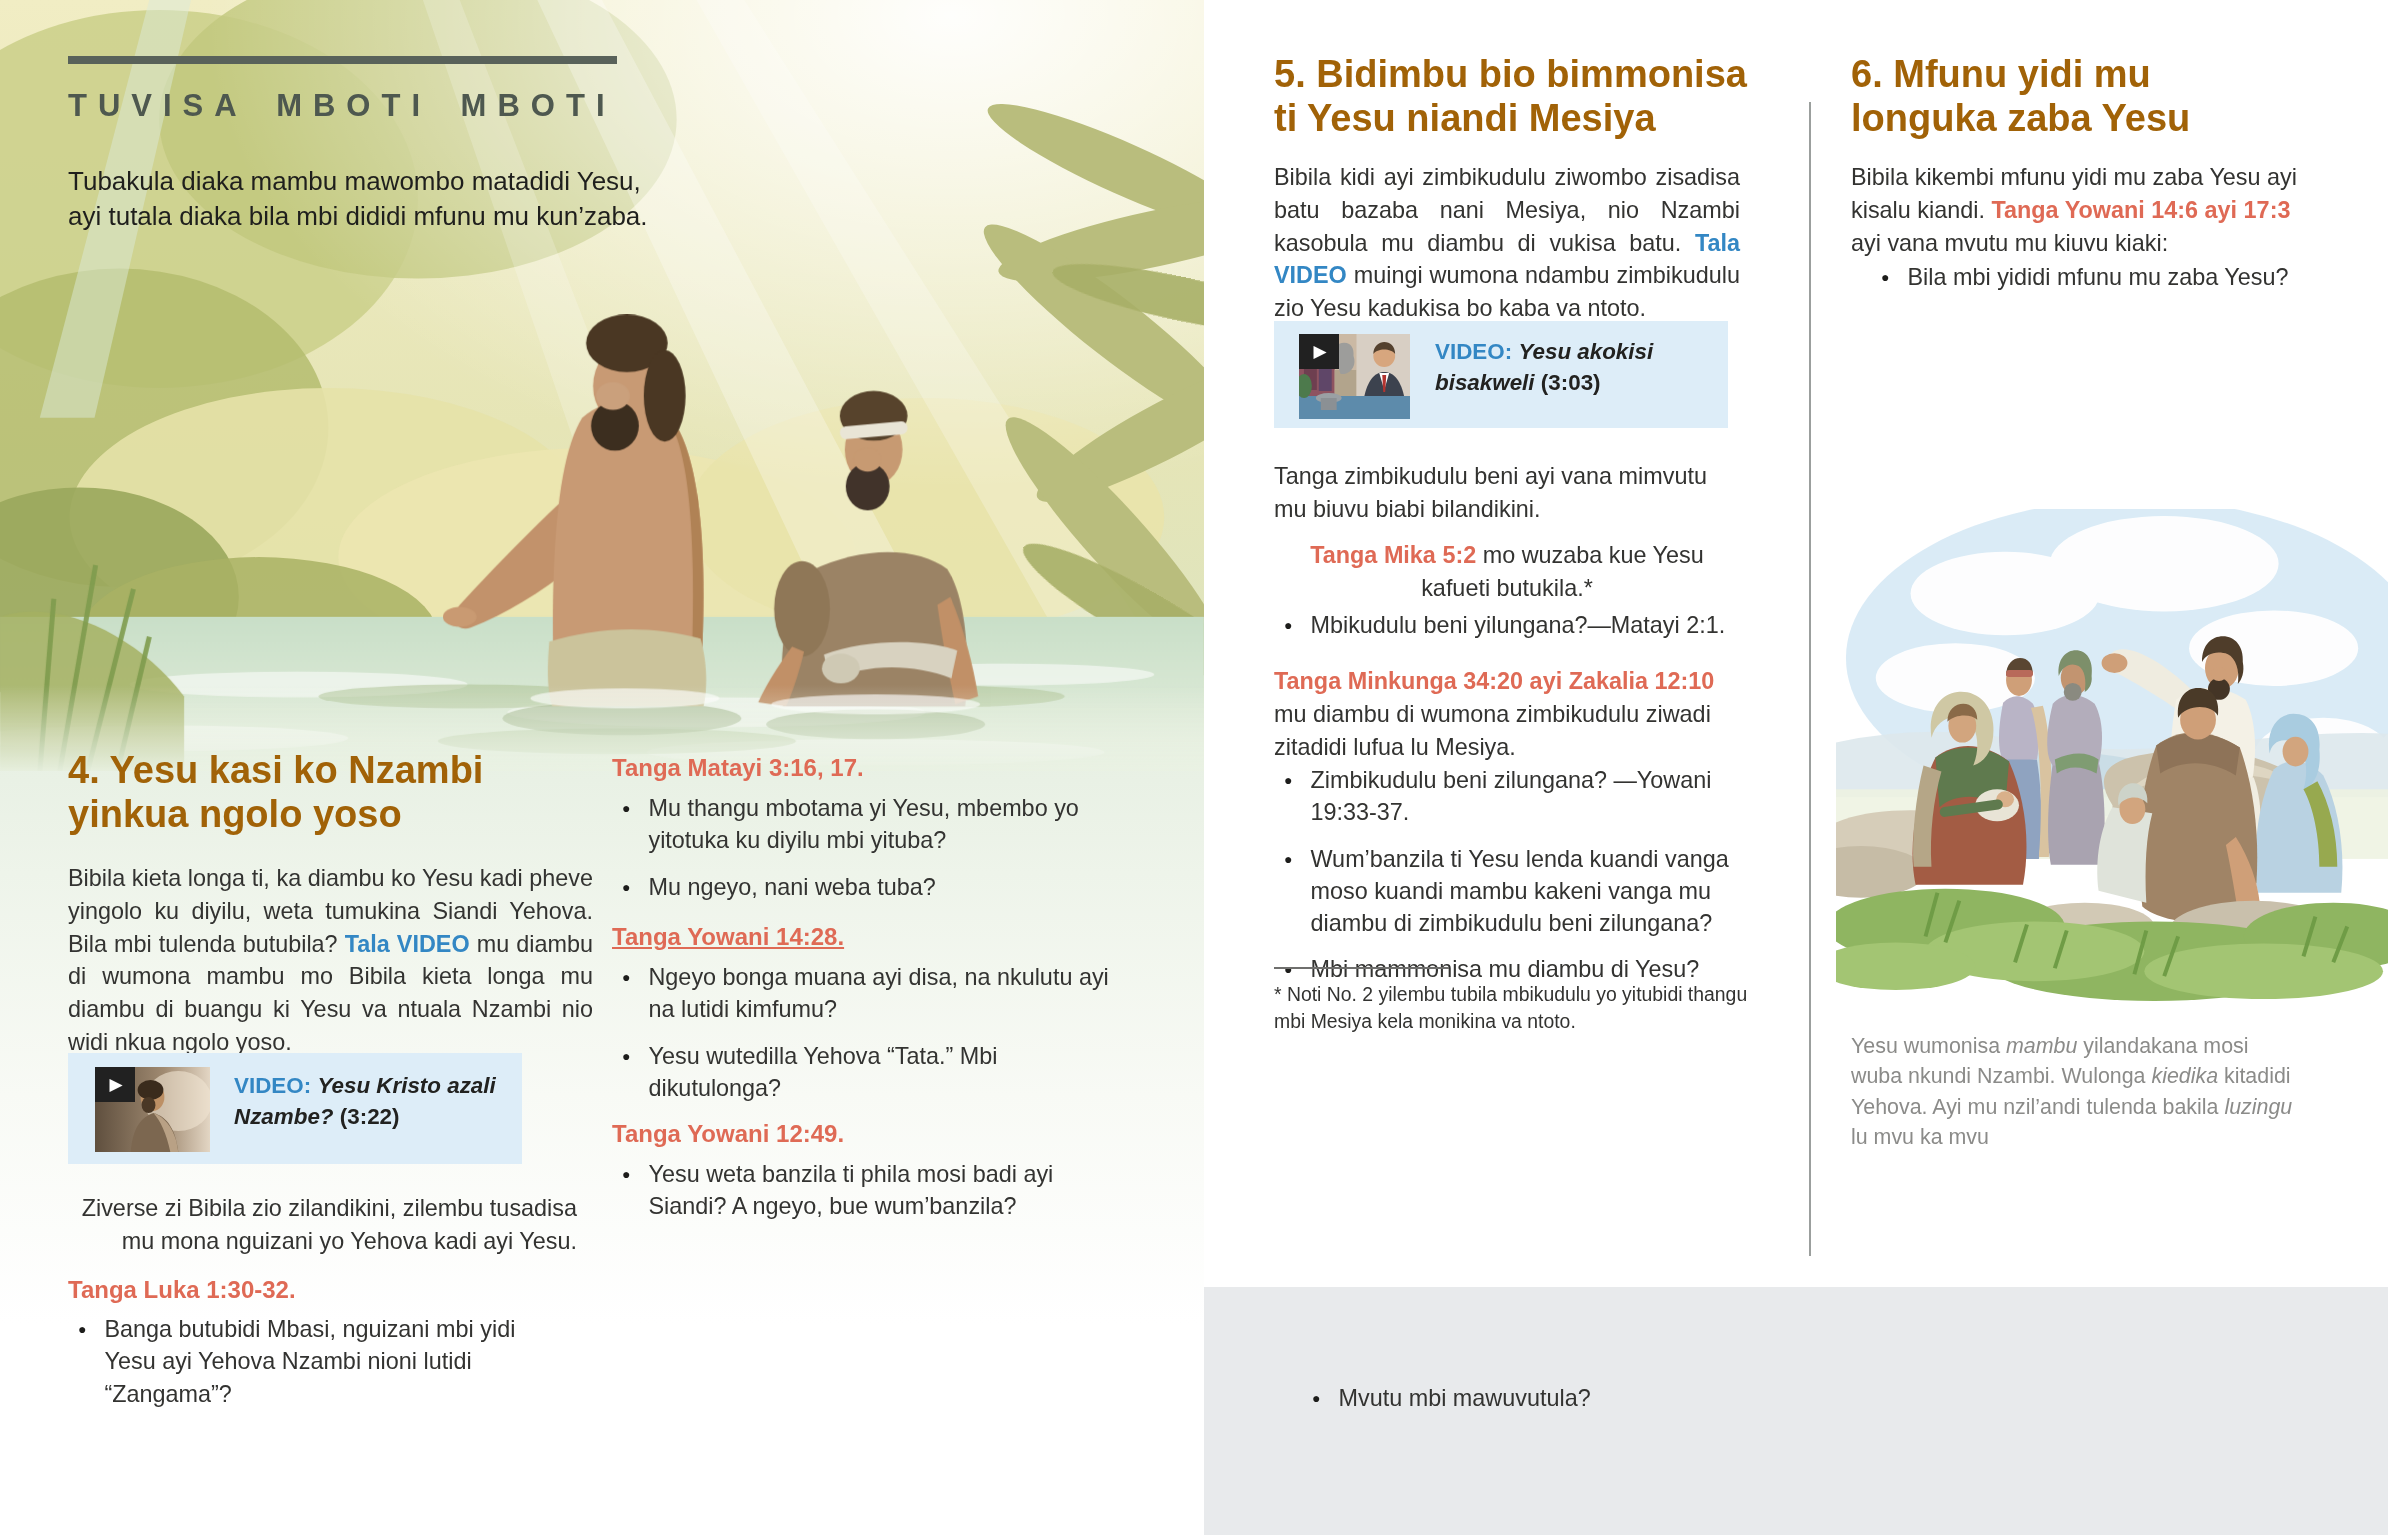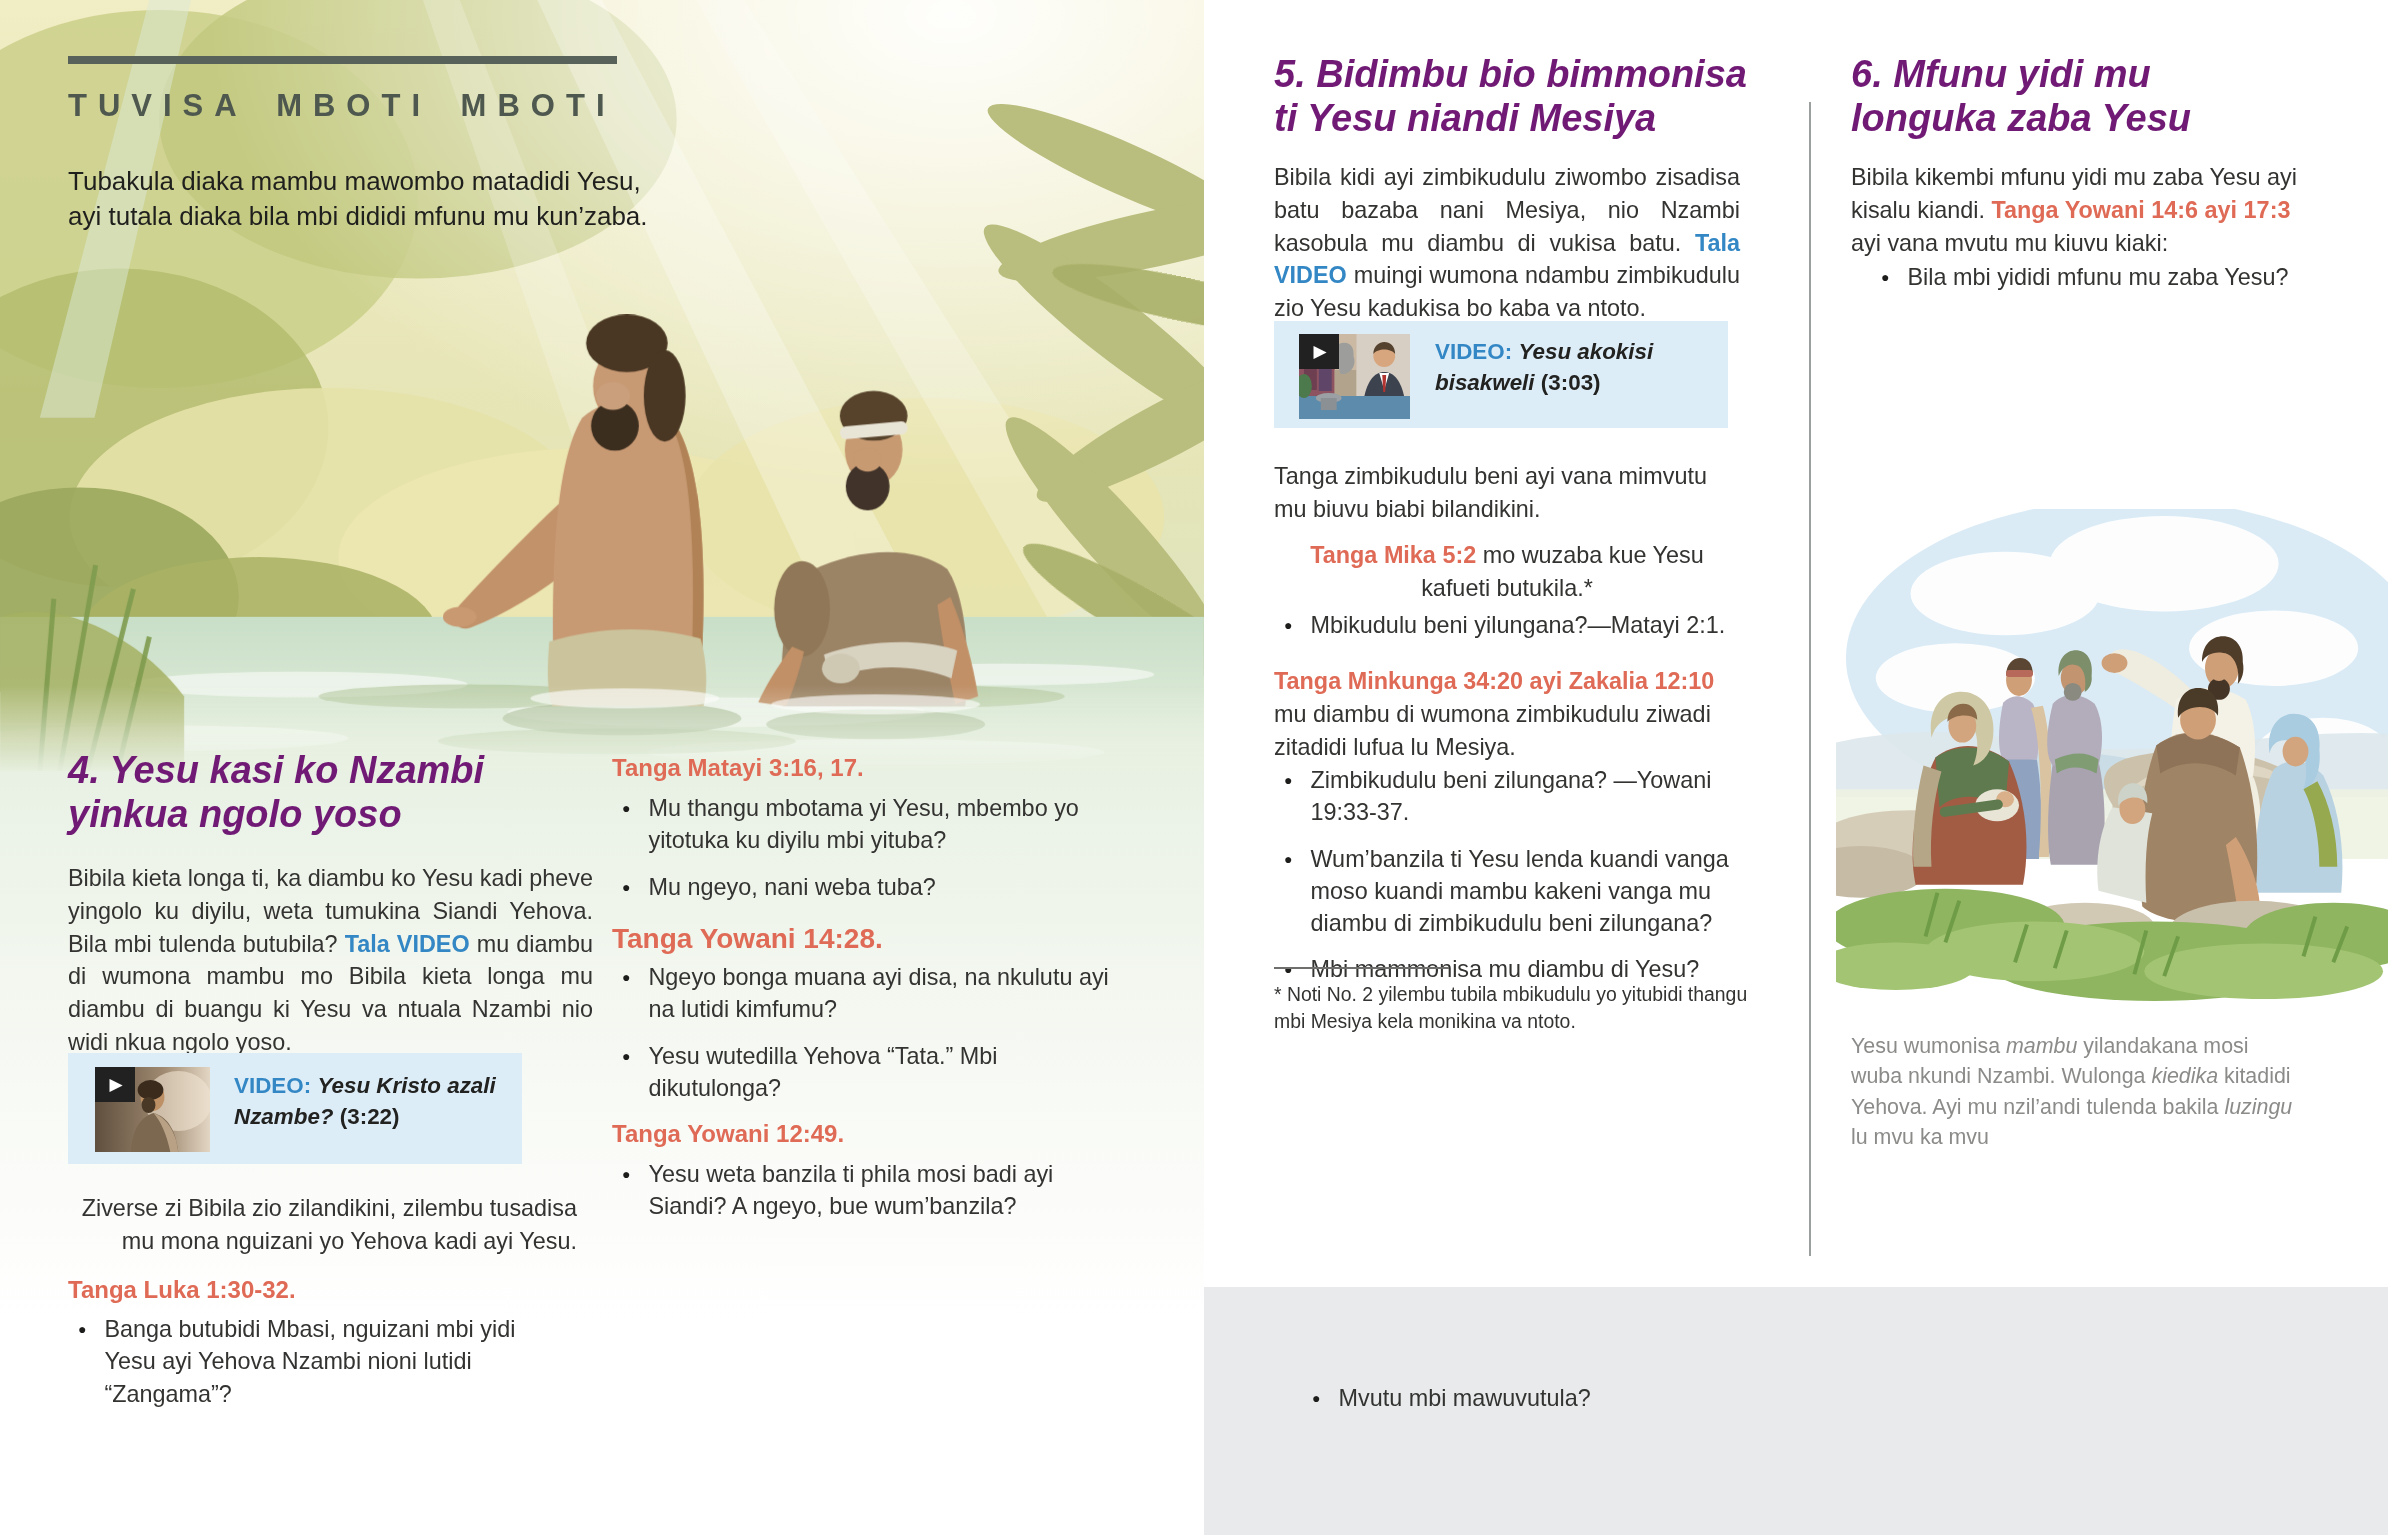--- a/index.html
+++ b/index.html
@@ -19,21 +19,21 @@
 
   .masthead { left:68px; top:56px; width:597px; }
   .masthead-rule { width:549px; height:8px; background:#59625a; }
   .masthead-title {
     margin-top:24px; font-size:31px; font-weight:bold; color:#4e584f;
     letter-spacing:11px; word-spacing:10px; white-space:nowrap;
   }
   .masthead-intro { margin-top:40px; font-size:26px; line-height:1.36; color:#1f1f1d; white-space:nowrap; }
 
   h2.sec {
-    margin:0; font-size:38px; line-height:1.17; font-weight:bold; color:#701a75;font-style:italic;
+    margin:0; font-size:38px; line-height:1.17; font-weight:bold; color:#a16207;
   }
   .body-par { font-size:23.4px; line-height:1.4; color:#333331; text-align:justify; }
   .lead { color:#df6a55; font-weight:bold; }
   .link-blue { color:#3387c4; font-weight:bold; cursor:pointer; }
   .bullet { display:flex; align-items:flex-start; font-size:23.4px; line-height:1.38; color:#333331; margin-bottom:14px; }
   .bullet .dot { font-size:14px; line-height:1; margin:9px 18px 0 10px; color:#1d1d1b; flex:0 0 auto; }
 
   .videobox { background:#ddedf8; }
   .vb-thumb { position:absolute; overflow:hidden; }
   .vb-thumb svg { display:block; width:100%; height:100%; }
@@ -242,21 +242,21 @@
     <div class="bullet">
         <span class="dot">●</span>
         <span>Mu thangu mbotama yi Yesu, mbembo yo yitotuka ku diyilu mbi yituba?</span>
       </div>
     <div class="bullet">
         <span class="dot">●</span>
         <span>Mu ngeyo, nani weba tuba?</span>
       </div>
   </div>
 
-  <div class="abs lead" style="left:612px; top:923px; font-size:28px;">Tanga Yowani 14:28.</div>
+  <div class="abs lead" style="left:612px; top:923px; font-size:24px;text-decoration:underline;">Tanga Yowani 14:28.</div>
   <div class="abs" style="left:612px; top:961px; width:507px;">
     <div class="bullet">
         <span class="dot">●</span>
         <span>Ngeyo bonga muana ayi disa, na nkulutu ayi na lutidi kimfumu?</span>
       </div>
     <div class="bullet">
         <span class="dot">●</span>
         <span>Yesu wutedilla Yehova “Tata.” Mbi dikutulonga?</span>
       </div>
   </div>

